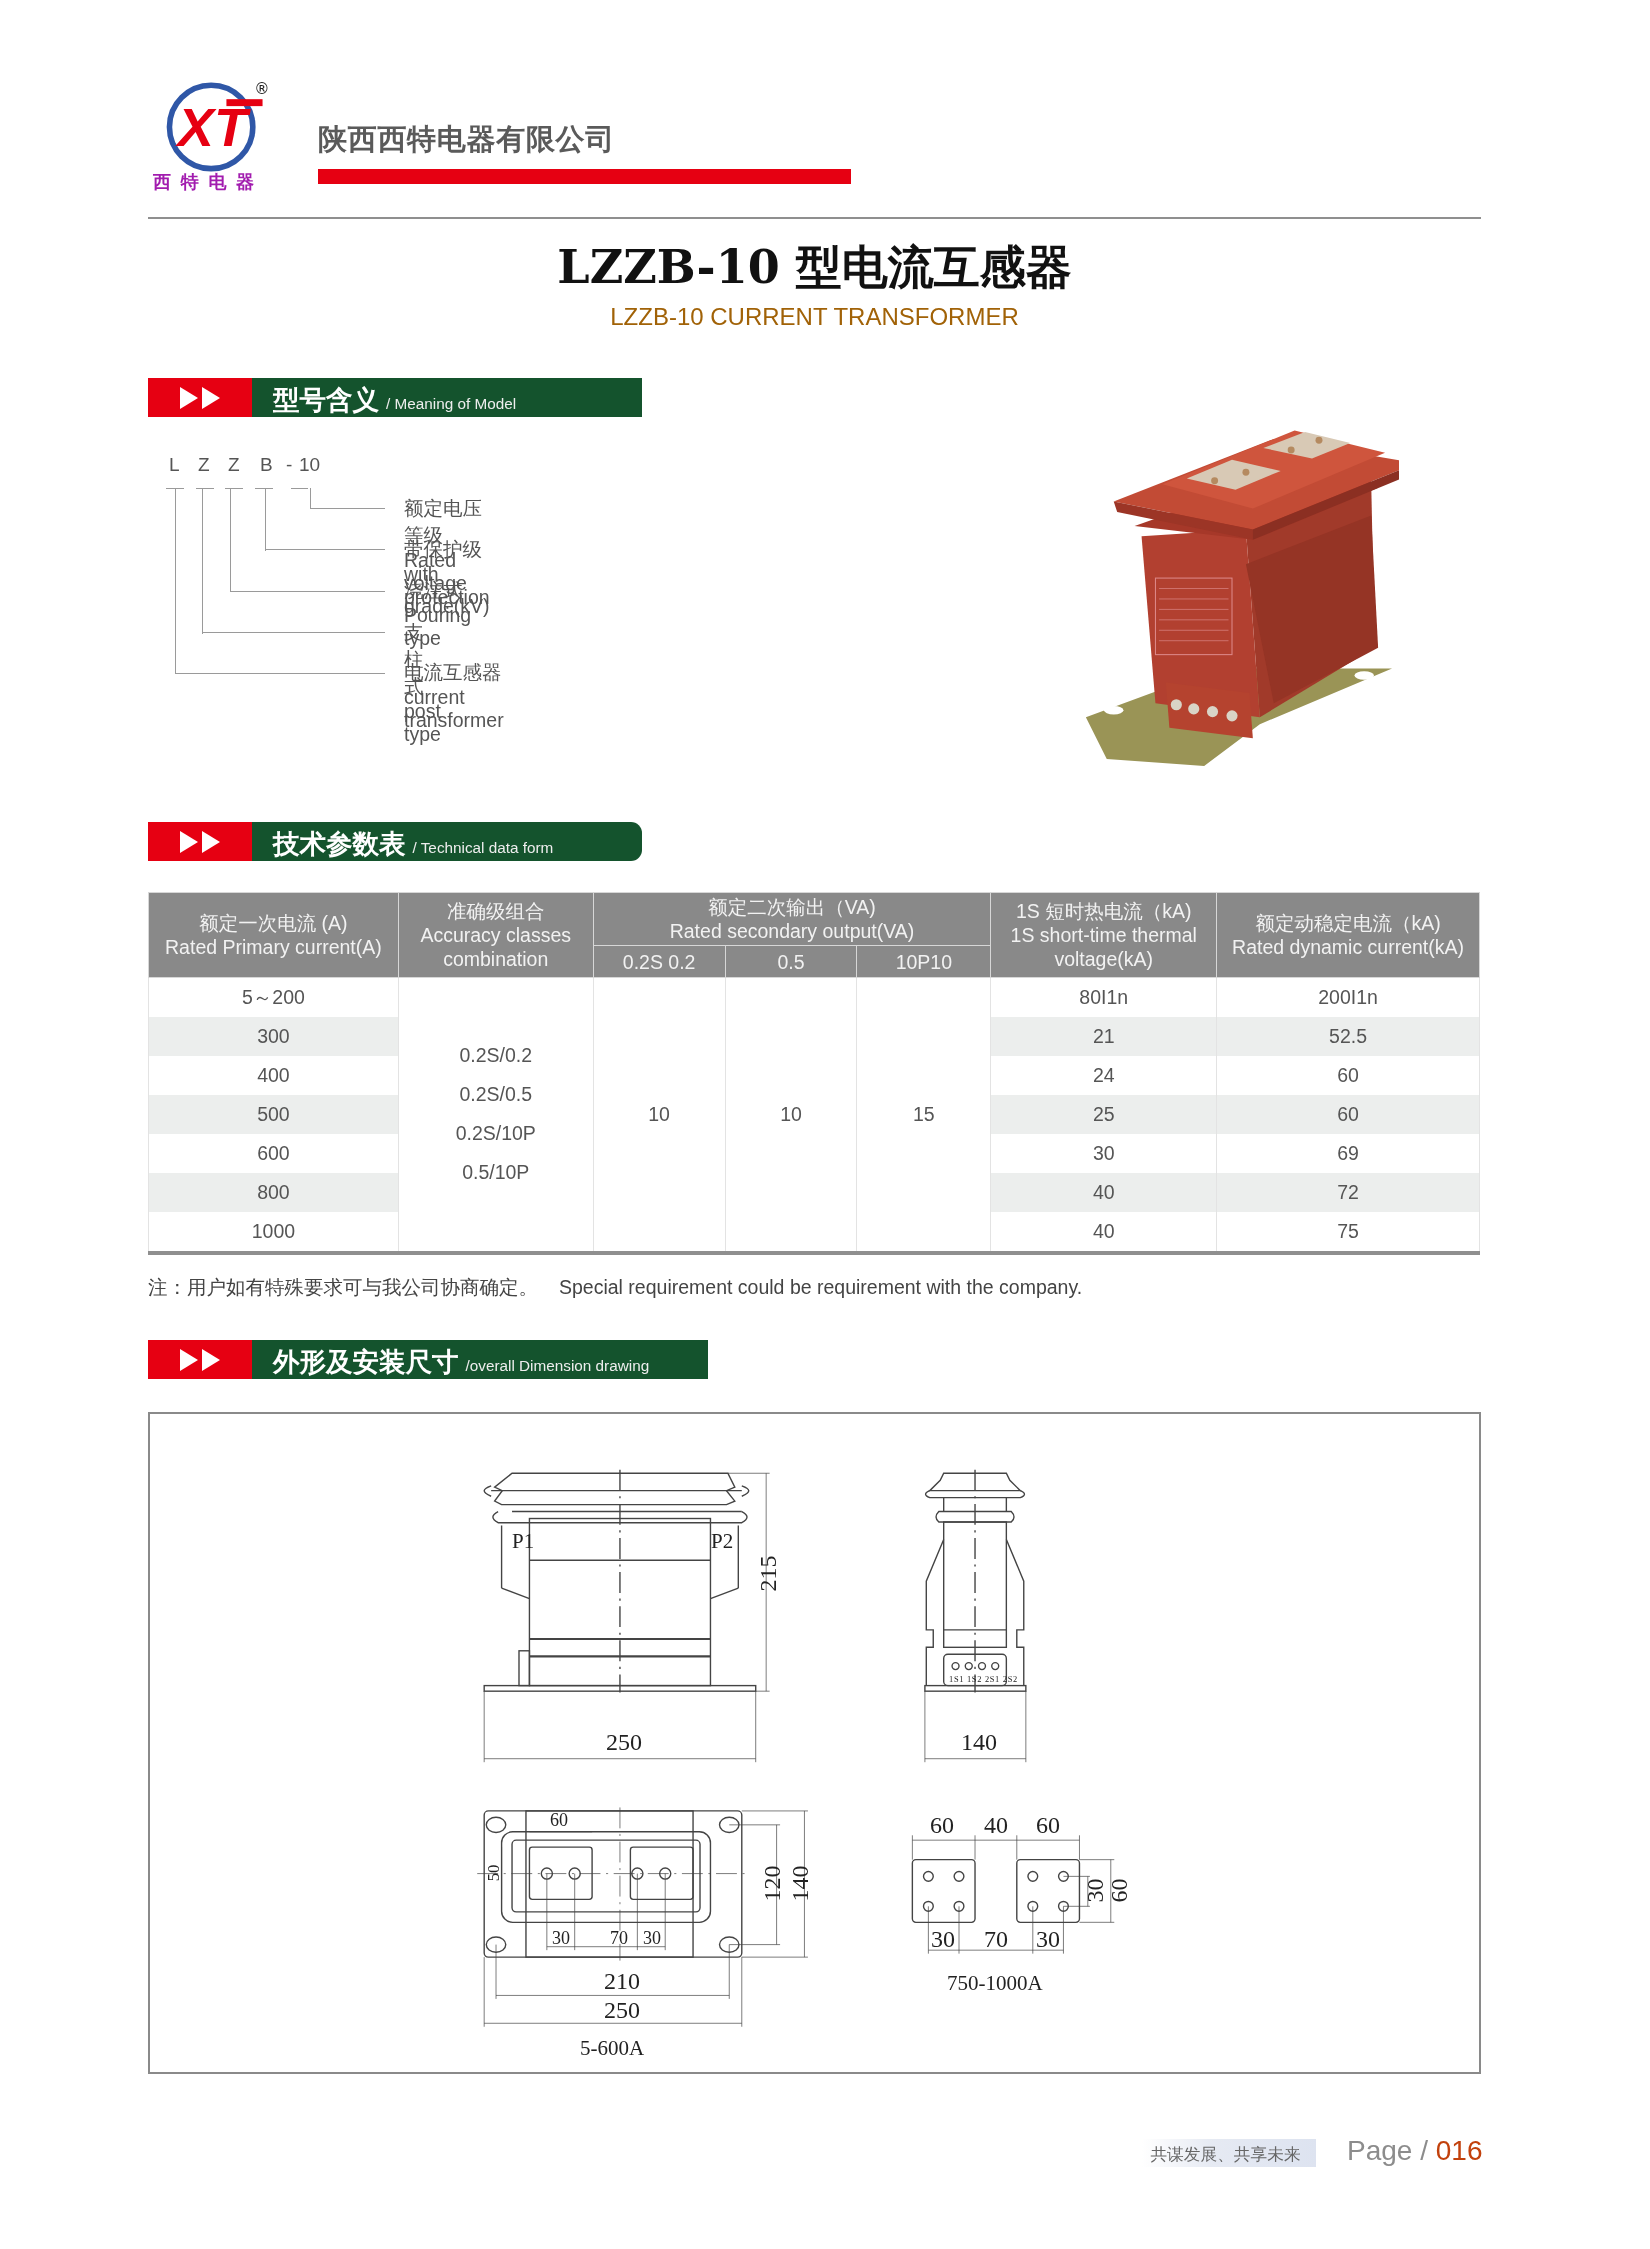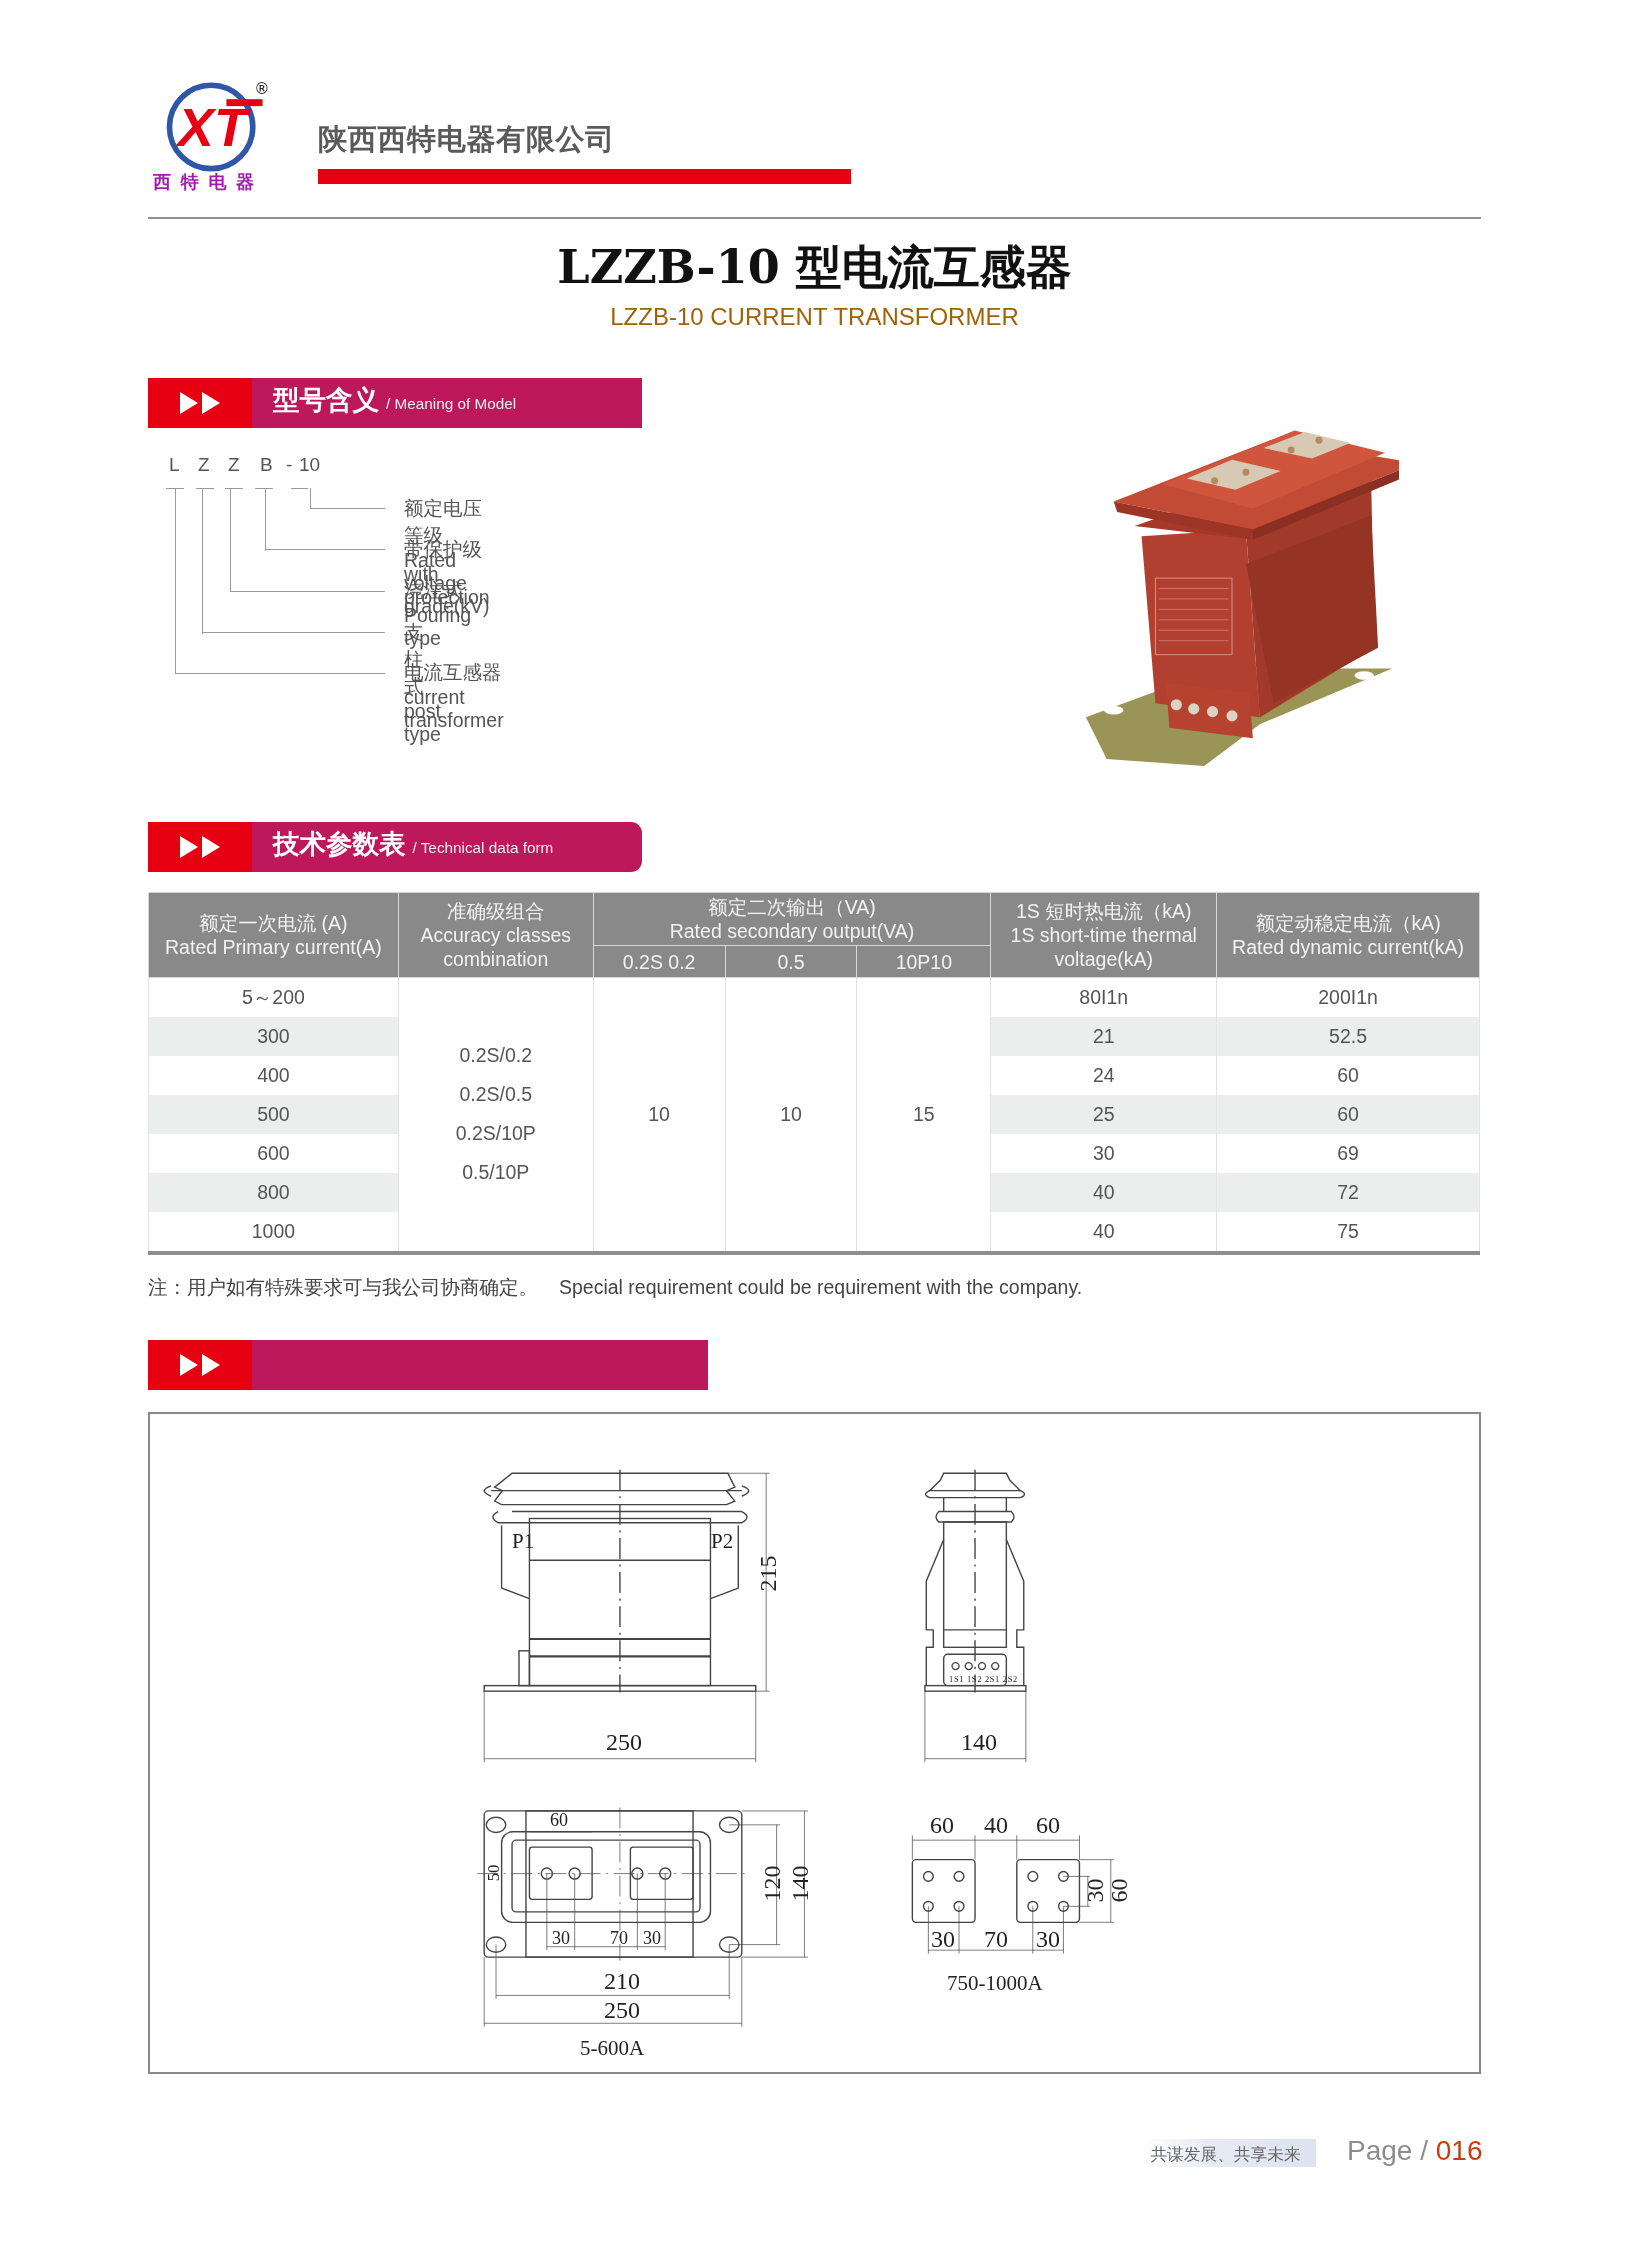--- a/index.html
+++ b/index.html
@@ -11,21 +11,21 @@
   .logo { left: 150px; top: 70px; width: 132px; height: 132px; }
   .logo-sub { left: 153px; top: 170px; font-size: 18px; font-weight: bold; letter-spacing: 9.7px; color: #a21caf; }
   .company { left: 318px; top: 120px; font-size: 29px; font-weight: bold; color: #5a5a5a; letter-spacing: 0.7px; }
   .redbar { left: 318px; top: 169px; width: 533px; height: 15.3px; background: #e60012; }
   .rule { left: 148px; top: 217px; width: 1333px; height: 2.1px; background: #8f8f8f; }
 
   .title { left: 0; width: 1629px; top: 237px; text-align: center; font-family: "DejaVu Serif", "Liberation Serif", serif; font-weight: bold; font-size: 46px; color: #111; }
   .subtitle { left: 0; width: 1629px; top: 303px; text-align: center; font-family: "Liberation Sans", sans-serif; font-size: 24px; color: #a16207; }
 
   
-  .sec { height: 50px; display: flex; background: #be185d; }
+  .sec { height: 39px; display: flex; background: #14532d; }
   .sec .arrows { width: 104px; background: #e60012; display: flex; align-items: center; justify-content: center; gap: 4.2px; }
   .sec .tri { width: 0; height: 0; border-top: 11px solid transparent; border-bottom: 11px solid transparent; border-left: 18px solid #fff; }
   .sec .label { display: flex; align-items: baseline; padding-left: 21px; padding-top: 4.2px; color: #fff; }
   .sec .cn { font-size: 26.5px; font-weight: bold; }
   .sec .en { font-family: "Liberation Sans", sans-serif; font-size: 15.3px; margin-left: 7px; color: #eee; }
 
   
   .model-letters { left: 167px; top: 454px; font-family: "Liberation Sans", sans-serif; font-size: 19px; color: #555; }
   .model-letters span { position: absolute; top: 0; }
   .mline { background: #9a9a9a; position: absolute; }
@@ -273,20 +273,24 @@
 
 <div class="abs note">
   <span>注：用户如有特殊要求可与我公司协商确定。</span><span class="en">Special requirement could be requirement with the company.</span>
 </div>
 
 <div class="abs sec" style="left:148px; top:1340px; width:560px;">
   <div class="arrows">
       <div class="tri"></div>
       <div class="tri"></div>
     </div>
+  <div class="label">
+    <span class="cn">外形及安装尺寸</span>
+    <span class="en">/overall Dimension drawing</span>
+  </div>
 </div>
 
 <div class="abs dbox">
   <svg width="1327" height="656" viewBox="0 0 1906 942" style="position:absolute;left:0;top:0;" fill="none" stroke="#444" stroke-width="2">
 
     <g>
       <path d="M 520 85 L 830 85 L 840 105 L 828 110 L 840 125 L 828 130 L 505 130 L 495 125 L 506 110 L 495 105 Z"></path>
       <line x1="490" y1="110" x2="850" y2="110"></line>
       <path d="M 490 103 Q 470 110 490 118 M 850 103 Q 870 110 850 118"></path>
       <line x1="520" y1="140" x2="850" y2="140"></line>

